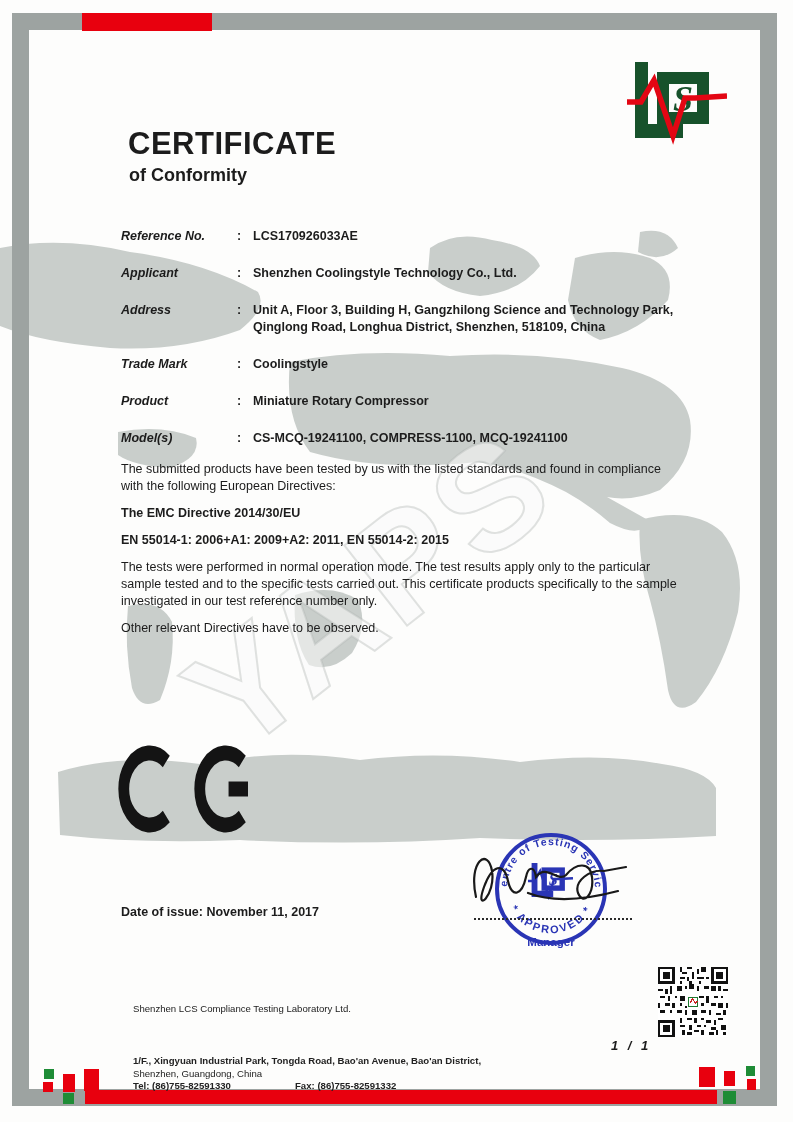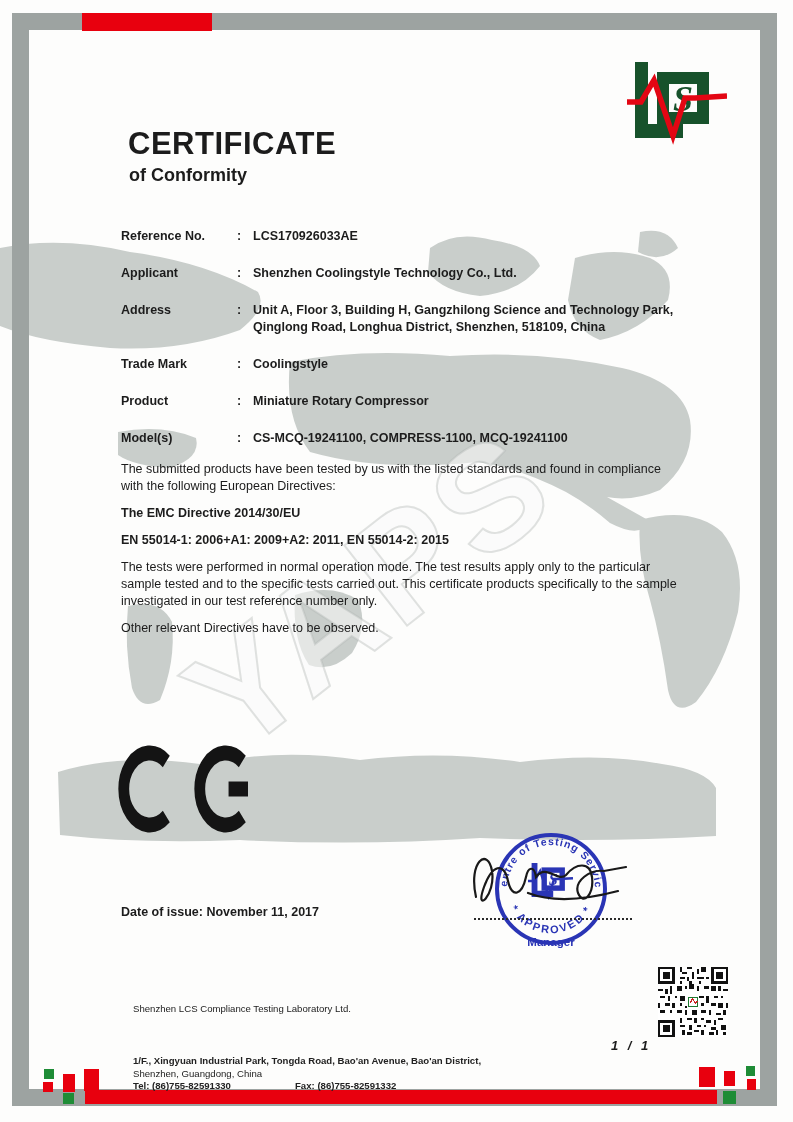--- a/index.html
+++ b/index.html
@@ -35,21 +35,21 @@
     pointer-events:none;
   }
   .content{position:absolute;left:0;top:0;width:793px;height:1122px;z-index:3;}
   
   .logo{position:absolute;left:627px;top:60px;}
   .title{position:absolute;left:128px;top:126px;font-size:31px;font-weight:bold;letter-spacing:0.5px;}
   .subtitle{position:absolute;left:129px;top:165px;font-size:18px;font-weight:bold;}
   
   .fields{position:absolute;left:121px;top:228px;width:575px;font-size:12.5px;line-height:17px;}
   .frow{display:flex;margin-bottom:20px;font-weight:bold;}
-  .flabel{width:116px;flex:0 0 116px;}
+  .flabel{width:116px;flex:0 0 116px;font-style:italic;}
   .fcolon{width:16px;flex:0 0 16px;}
   .fvalue{width:440px;}
   
   .paras{position:absolute;left:121px;top:461px;width:556px;font-size:12.5px;line-height:17px;}
   .paras p{margin:0 0 10px 0;}
   .paras p.b{font-weight:bold;margin:3px 0 10px 0;}
   
   .ce{position:absolute;left:117px;top:743px;}
   .stamp{position:absolute;left:484px;top:822px;}
   .sig{position:absolute;left:462px;top:833px;}

